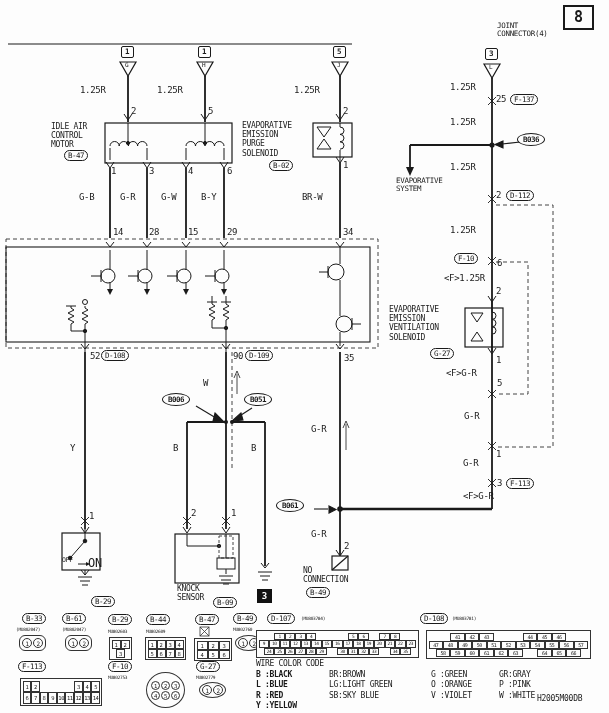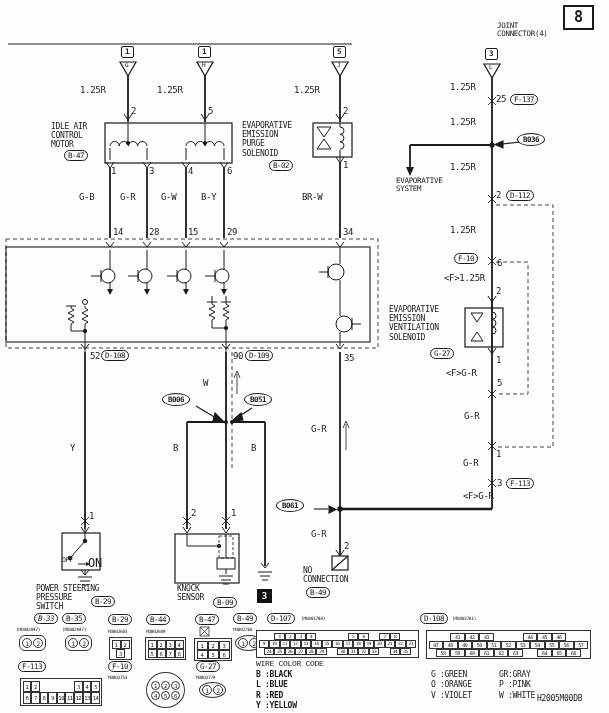--- a/index.html
+++ b/index.html
@@ -381,43 +381,40 @@
 <span class="lbl comp" style="left:242px;top:121px;">EVAPORATIVE
 EMISSION
 PURGE
 SOLENOID</span>
 <span class="lbl comp" style="left:389px;top:305px;">EVAPORATIVE
 EMISSION
 VENTILATION
 SOLENOID</span>
 <span class="lbl sm" style="left:396px;top:177px;">EVAPORATIVE
 SYSTEM</span>
-<span class="lbl comp" style="left:36px;top:584px;">POWER STEERING
-PRESSURE
-SWITCH</span>
 <span class="lbl comp" style="left:177px;top:584px;">KNOCK
 SENSOR</span>
 <span class="lbl comp" style="left:303px;top:566px;">NO
 CONNECTION</span>
 <span class="lbl" style="left:62px;top:557px;font-size:6.5px;">OFF</span>
 <span class="lbl" style="left:88px;top:557px;font-size:12px;">ON</span>
 <div class="blackbox" style="left:257px;top:589px;">3</div>
 
 <div class="conn" style="left:14px;top:613px;width:50px;">
-  <span class="cid" style="left:20px;top:0;font-style:italic;">B-33</span>
+  <span class="cid" style="left:8px;top:0;">B-33</span>
   <span class="cpart" style="left:2px;top:14px;">(MU802047)</span>
   <div class="shell rounded round" style="left:5px;top:22px;--pw:10px;--ph:10px;--pf:6px;">
         <div class="pinrow">
           <span class="pin">1</span>
           <span class="pin">2</span>
         </div>
       </div>
 </div>
 <div class="conn" style="left:60px;top:613px;width:50px;">
-  <span class="cid" style="left:2px;top:0;">B-35</span>
+  <span class="cid" style="left:2px;top:0;">B-61</span>
   <span class="cpart" style="left:2px;top:14px;">(MU802047)</span>
   <div class="shell rounded round" style="left:5px;top:22px;--pw:10px;--ph:10px;--pf:6px;">
         <div class="pinrow">
           <span class="pin">1</span>
           <span class="pin">2</span>
         </div>
       </div>
 </div>
 <div class="conn" style="left:107px;top:614px;width:40px;">
   <span class="cid" style="left:1px;top:0;">B-29</span>
@@ -616,25 +613,28 @@
   <span class="cid" style="left:1px;top:0;">G-27</span>
   <span class="cpart" style="left:1px;top:14px;">MU802779</span>
   <div class="shell ovalsh round" style="left:4px;top:21px;--pw:10px;--ph:10px;--pf:6px;">
         <div class="pinrow">
           <span class="pin">1</span>
           <span class="pin">2</span>
         </div>
       </div>
 </div>
 
-<span class="lbl comp" style="left:256px;top:659px;font-family:Liberation Mono, monospace;">WIRE COLOR CODE</span>
+<span class="lbl comp" style="left:256px;top:659px;">WIRE COLOR CODE</span>
 <span class="lbl comp" style="left:256px;top:670px;line-height:1.3;font-weight:bold;">B :BLACK
 L :BLUE
 R :RED
 Y :YELLOW</span>
+<span class="lbl comp" style="left:329px;top:670px;line-height:1.3;">BR:BROWN
+LG:LIGHT GREEN
+SB:SKY BLUE</span>
 <span class="lbl comp" style="left:431px;top:670px;line-height:1.3;">G :GREEN
 O :ORANGE
 V :VIOLET</span>
 <span class="lbl comp" style="left:499px;top:670px;line-height:1.3;">GR:GRAY
 P :PINK
 W :WHITE</span>
 <span class="lbl comp" style="left:537px;top:694px;">H2005M00DB</span>
 
 </div>
 

